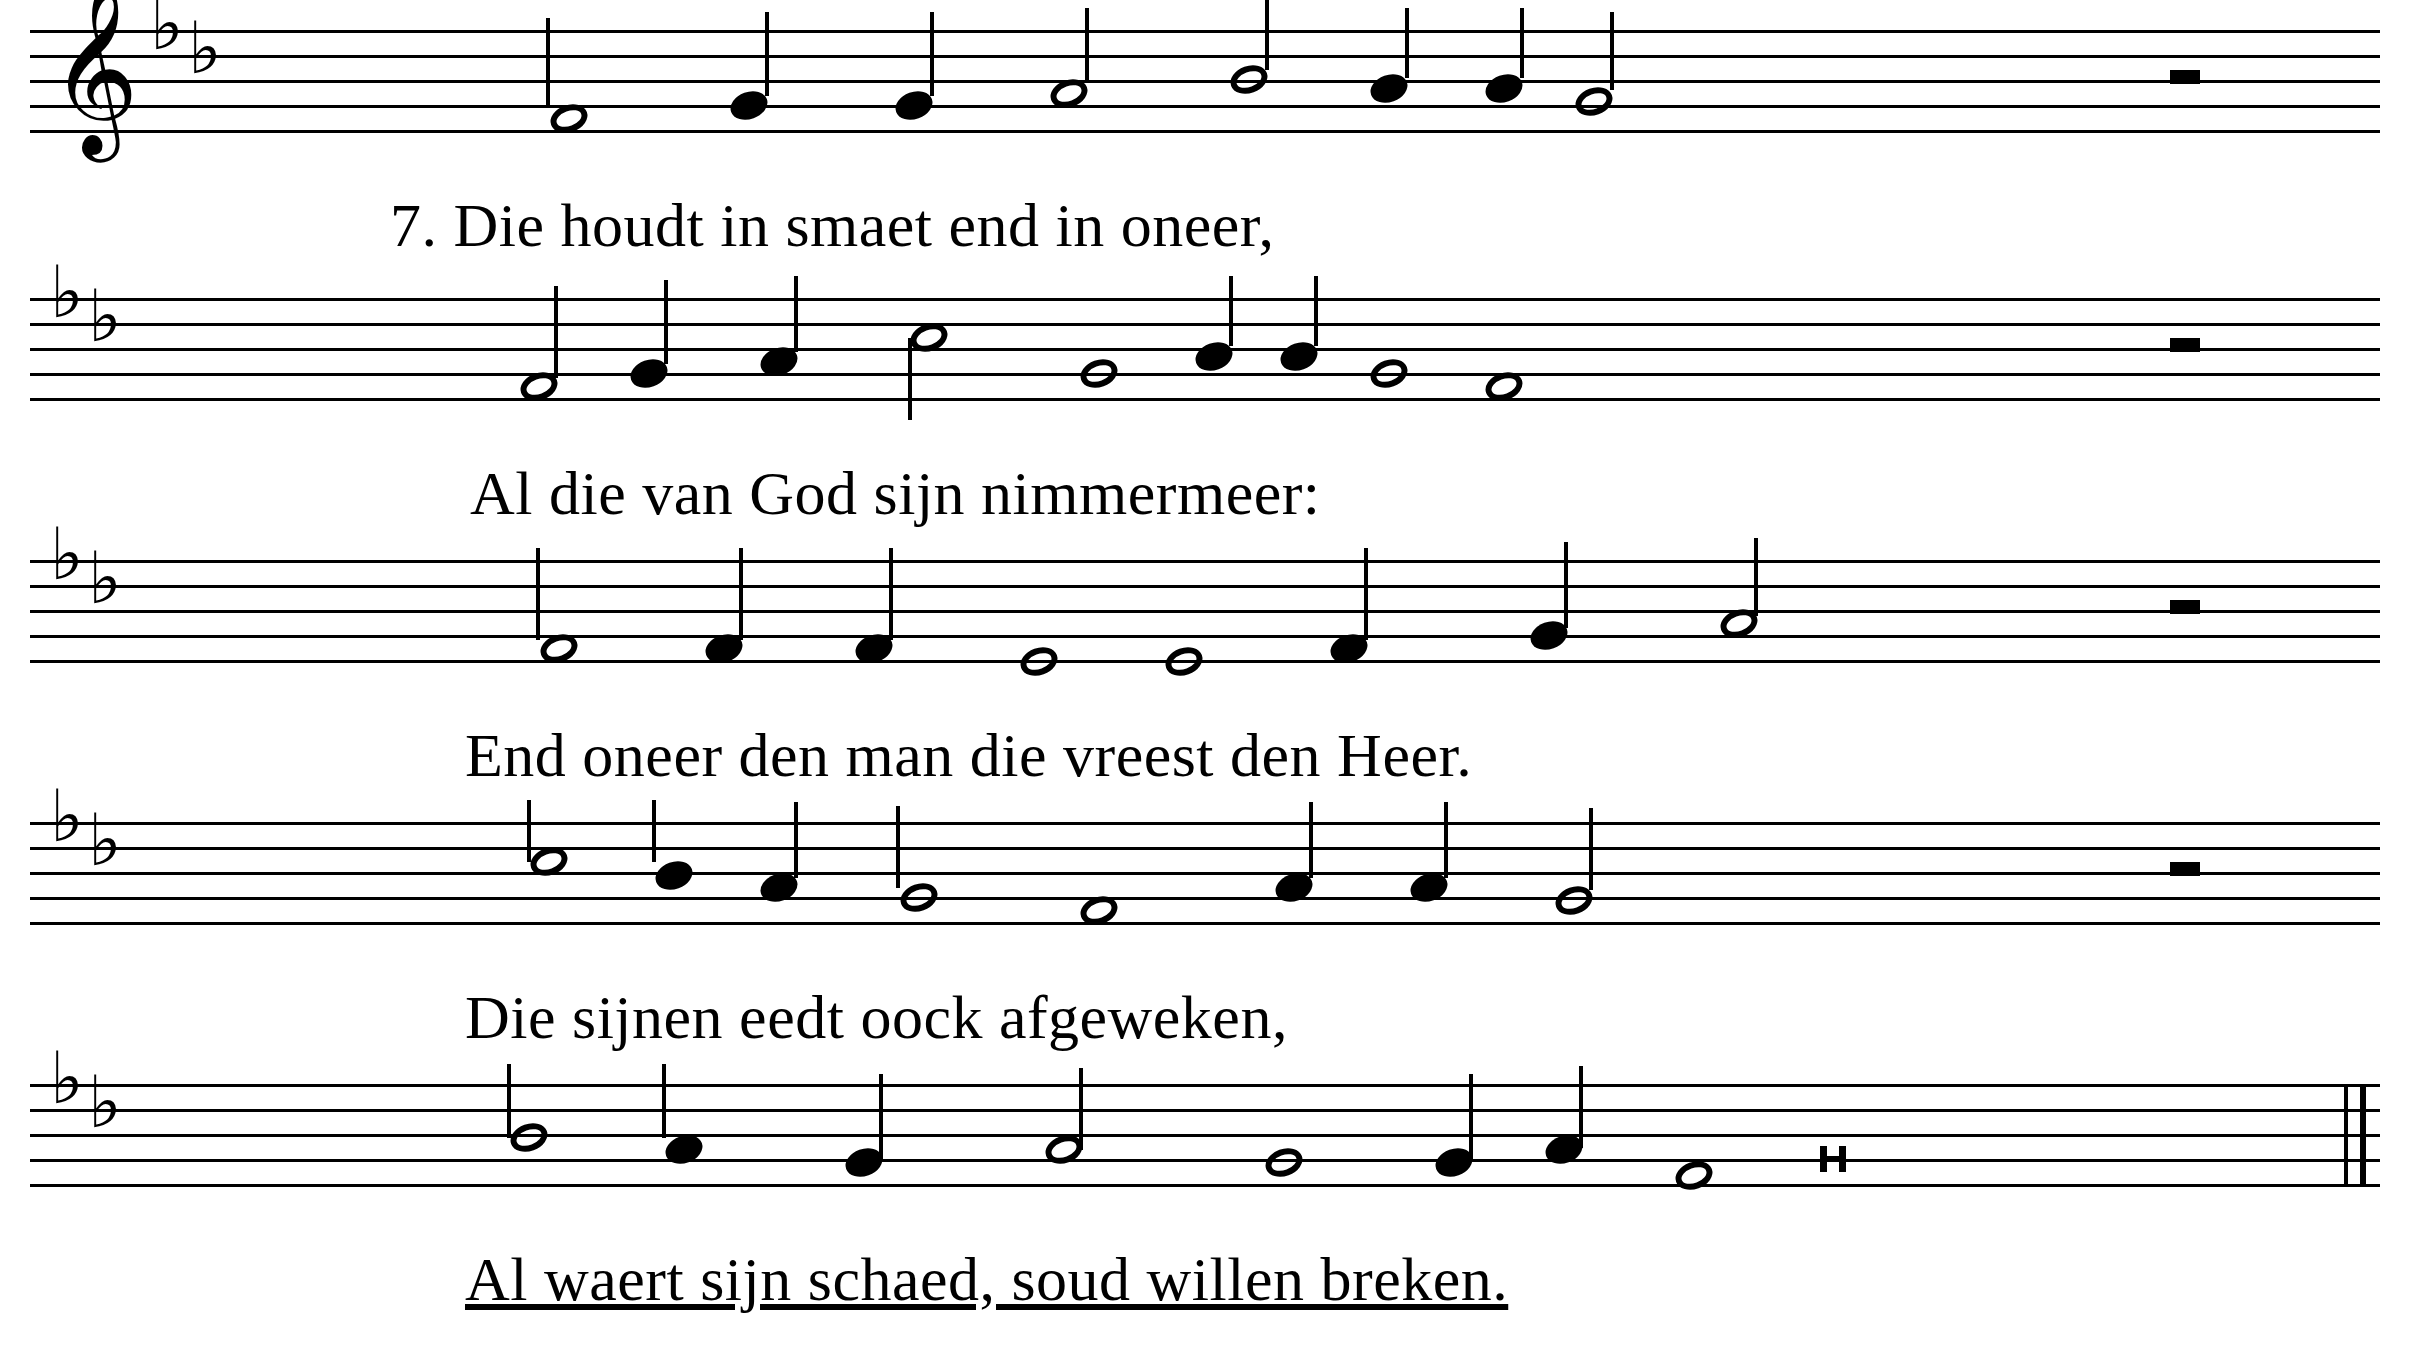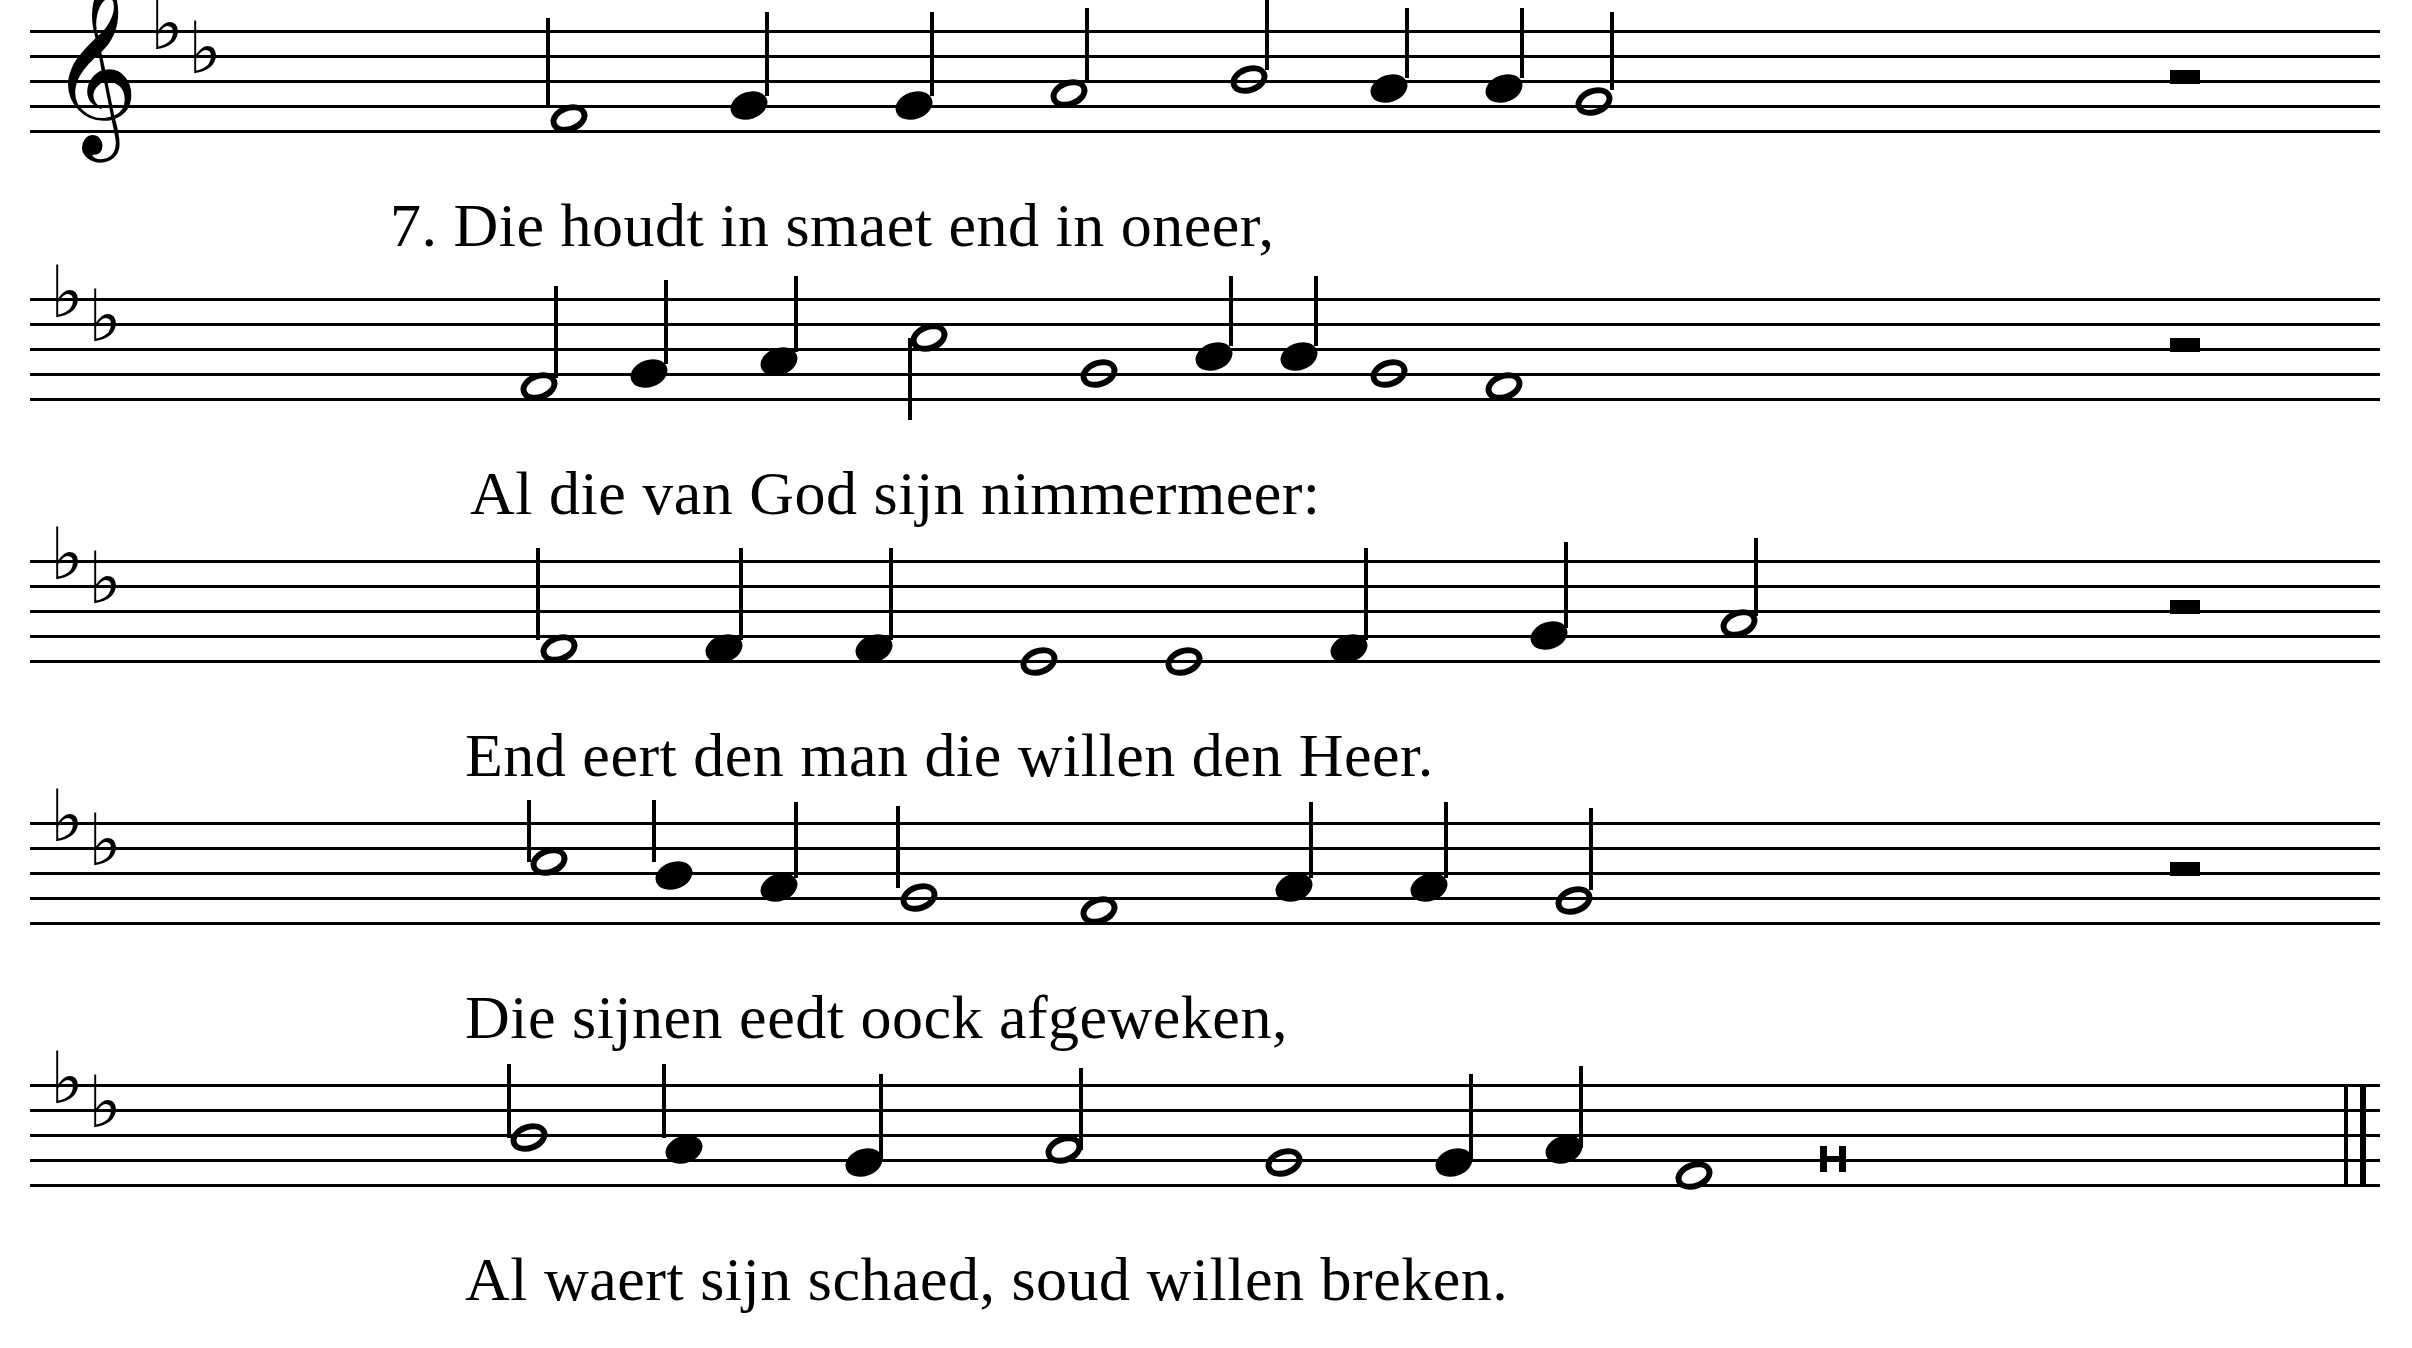--- a/index.html
+++ b/index.html
@@ -239,21 +239,21 @@
       <div class="stem" style="left:1334px; top:-12px; height:92px;"></div>
 
       <div class="note filled" style="left:1500px; top:62px;"></div>
       <div class="stem" style="left:1534px; top:-18px; height:86px;"></div>
 
       <div class="note open" style="left:1690px; top:50px;"></div>
       <div class="stem" style="left:1724px; top:-22px; height:78px;"></div>
 
       <div class="rest" style="left:2140px; top:40px;"></div>
     </div>
-    <div class="lyric" style="left:465px; top:160px;">End eert den man die willen den Heer.</div>
+    <div class="lyric" style="left:465px; top:160px;">End oneer den man die vreest den Heer.</div>
   </div>
 
   <div class="system" style="position:absolute;top:822px;left:0;">
     <div class="staff">
       <div class="line"></div>
       <div class="line"></div>
       <div class="line"></div>
       <div class="line"></div>
       <div class="line"></div>
 
@@ -319,16 +319,16 @@
       <div class="note filled" style="left:1515px; top:52px;"></div>
       <div class="stem" style="left:1549px; top:-18px; height:82px;"></div>
 
       <div class="note open" style="left:1645px; top:78px;"></div>
 
       <div class="rest double" style="left:1790px; top:62px;"></div>
 
       <div class="barline" style="left:2314px; top:0; height:101px;"></div>
       <div class="barline thick" style="left:2330px; top:0; height:101px;"></div>
     </div>
-    <div class="lyric" style="left:465px; top:160px;">Al waert sijn schaed, soud willen breken.</div>
+    <div class="lyric" style="left:465px; top:160px;text-decoration:underline;">Al waert sijn schaed, soud willen breken.</div>
   </div>
 
 </div>
 
 </body></html>

